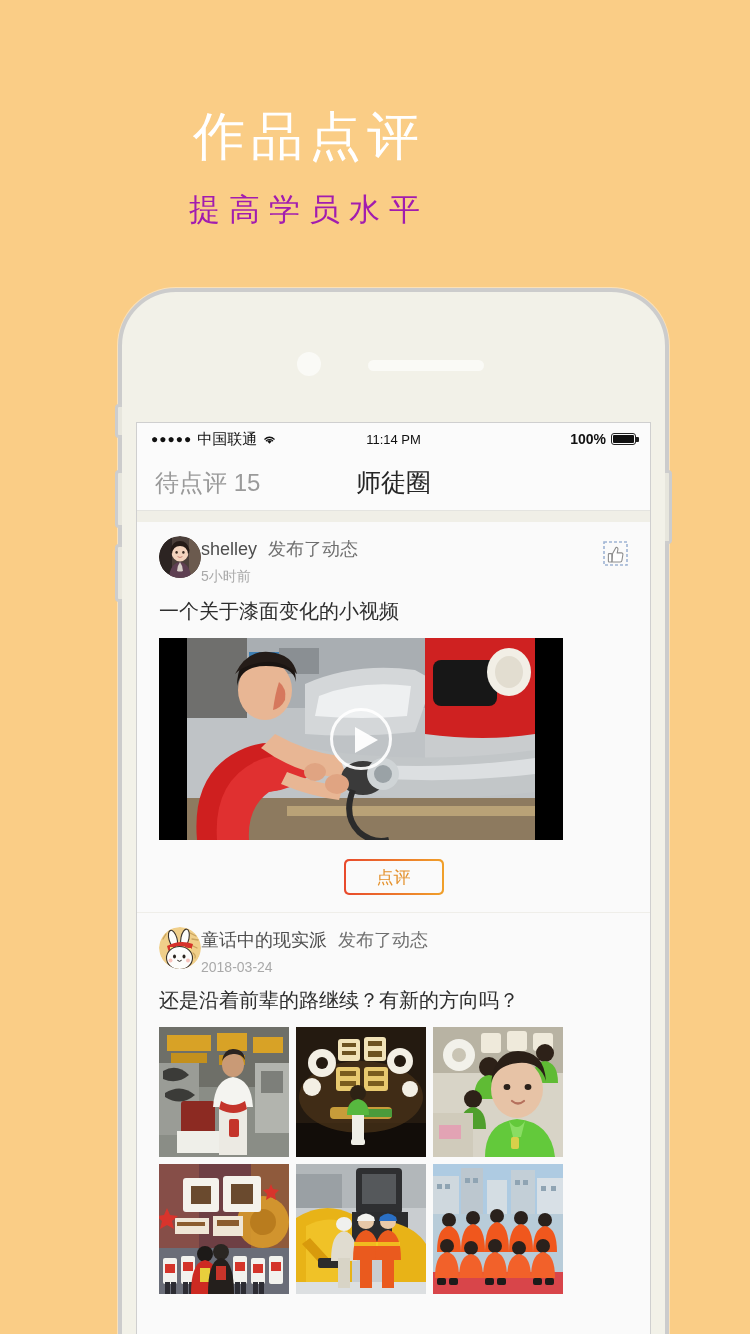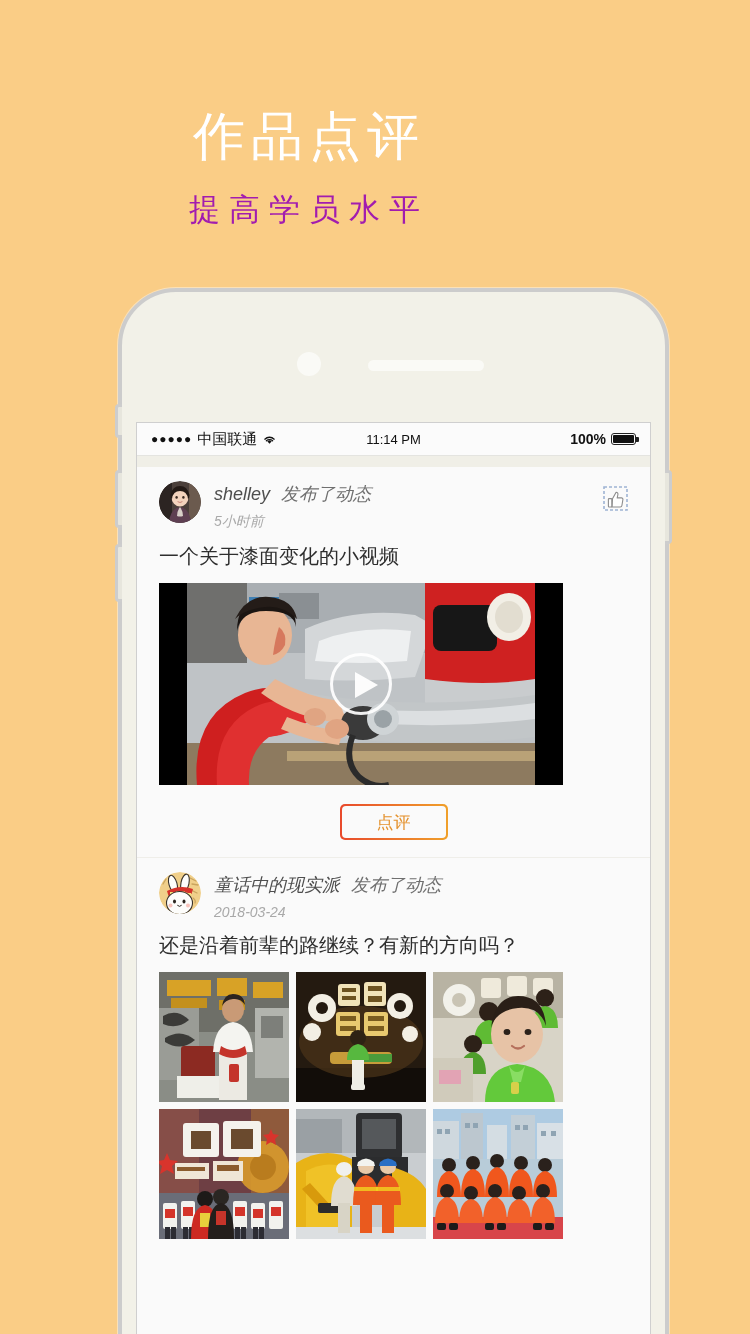--- a/index.html
+++ b/index.html
@@ -81,21 +81,21 @@
 
   
   .feed { background:#fafafa; }
   .post { padding:14px 22px 0 22px; background:#fafafa; position:relative; }
   .post-sep { height:1px; background:#efeee9; margin:0 0 0 0; }
 
   .post-head { display:flex; align-items:flex-start; position:relative; }
   .avatar { width:42px; height:42px; border-radius:50%; flex:0 0 42px;
             overflow:hidden; position:relative; }
   .avatar svg { display:block; width:42px; height:42px; }
-  .post-meta { margin-left:13px; padding-top:1px;font-style:italic; }
+  .post-meta { padding-top:1px; }
   .meta-line1 { font-size:18px; color:#555; display:flex; gap:11px; align-items:baseline; }
   .author { color:#4e4e4e; }
   .action { color:#6f6f6f; }
   .meta-time { font-size:14px; color:#a9a9a9; margin-top:7px; }
   .like-icon { position:absolute; right:0; top:5px; width:25px; height:25px; }
 
   .post-text { font-size:20px; color:#2e2e2e; margin:12px 0 0 0;
                line-height:1.35; }
 
   
@@ -106,21 +106,21 @@
   .play-btn { position:absolute; left:50%; top:50%; transform:translate(-50%,-50%);
               width:62px; height:62px; border:3px solid rgba(255,255,255,.92);
               border-radius:50%; }
   .play-btn:after { content:""; position:absolute; left:22px; top:16px;
                     border-left:23px solid rgba(255,255,255,.95);
                     border-top:13px solid transparent;
                     border-bottom:13px solid transparent; }
 
   
   .cta-row { display:flex; justify-content:center; padding:19px 0 17px 0; }
-  .cta-btn { width:108px; height:36px; border-radius:5px; position:relative;
+  .cta-btn { width:100px; height:36px; border-radius:5px; position:relative;
              display:flex; align-items:center; justify-content:flex-end;
              background:linear-gradient(90deg,#e8492c,#f0a02a);
              padding:2px; }
   .cta-btn span { display:flex; align-items:center; justify-content:center;
                   width:100%; height:100%; background:#fafafa; border-radius:4px;
                   font-size:17px; color:#e4912c; }
 
   
   .grid { margin-top:13px; display:grid; grid-template-columns:repeat(3,130px);
           gap:7px; padding-bottom:14px; }
@@ -162,20 +162,24 @@
       </div>
       <div class="sb-center">11:14 PM</div>
       <div class="sb-right">
         <span>100%</span>
         <span class="batt">
             <i></i>
           </span>
       </div>
     </div>
 
+    <div class="navbar">
+      <div class="nav-left">待点评 15</div>
+      <div class="nav-title">师徒圈</div>
+    </div>
     <div class="nav-sep"></div>
     <div class="band"></div>
 
     <div class="feed">
 
       <div class="post">
         <div class="post-head">
           <div class="avatar">
             <svg viewBox="0 0 42 42">
               <defs>

